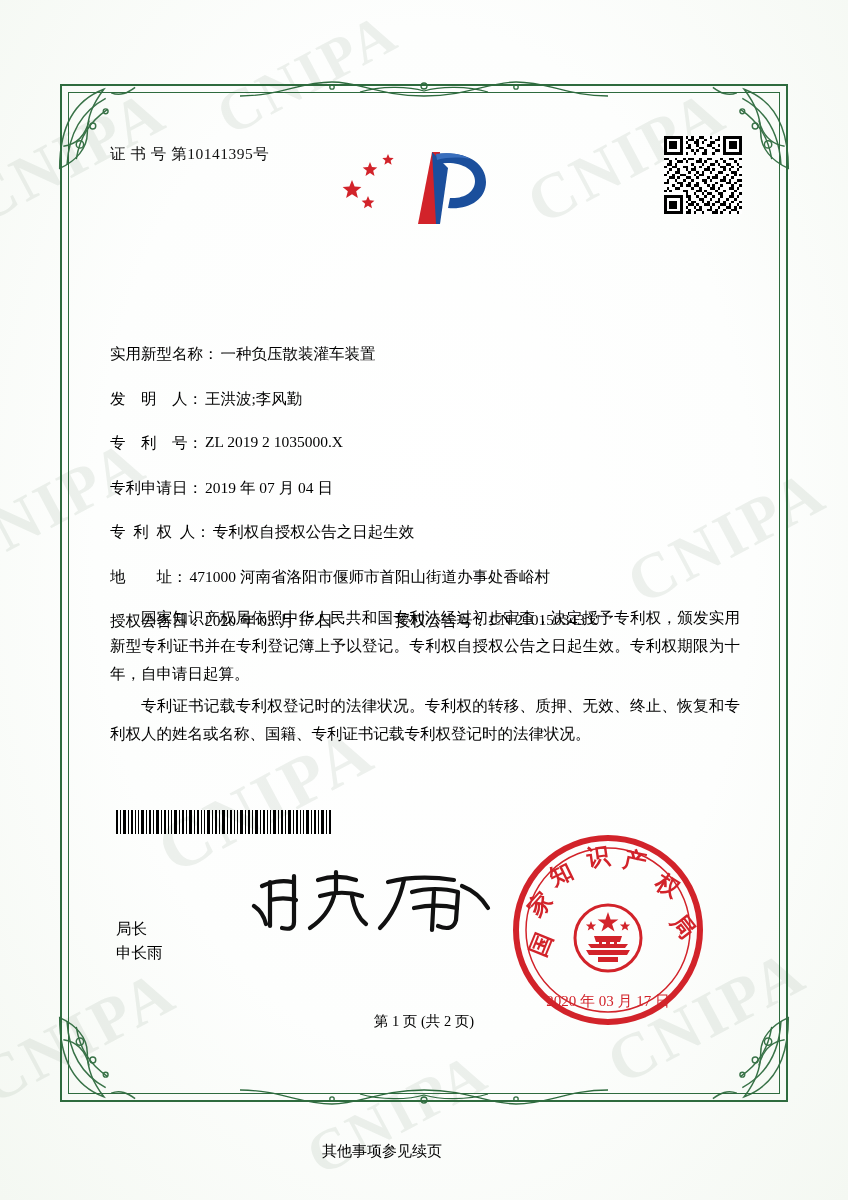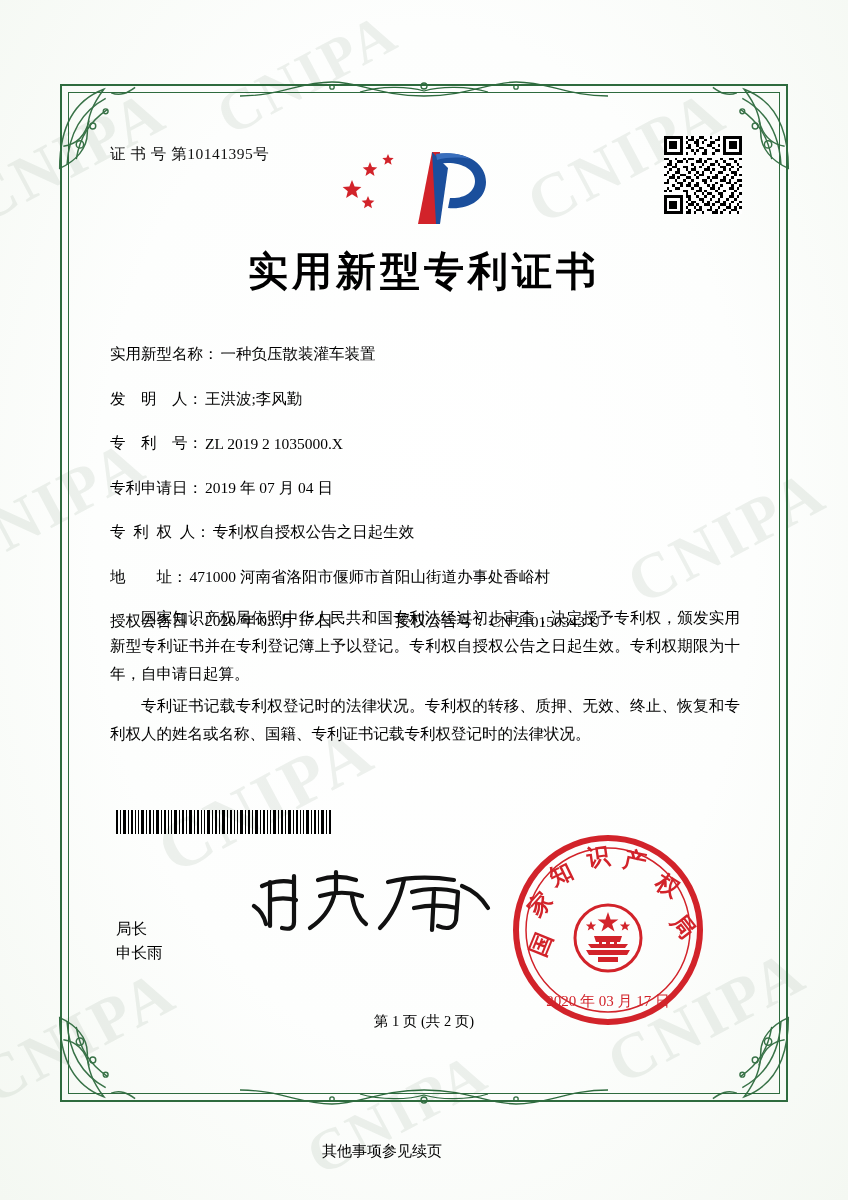--- a/index.html
+++ b/index.html
@@ -130,21 +130,21 @@
   }
 
   .fields {
     position: absolute;
     left: 42px;
     top: 252px;
     width: 630px;
   }
   .field-row {
     display: flex;
-    align-items: center;
+    align-items: flex-start;
     margin-bottom: 23.5px;
     font-size: 15.5px;
     color: #000;
   }
   .field-label {
     white-space: pre;
     flex: 0 0 auto;
   }
   .field-value {
     margin-left: 2px;
@@ -543,21 +543,20 @@
         <polygon points="34,22 36,27 41.3,27.4 37.2,30.8 38.5,36 34,33.1 29.5,36 30.8,30.8 26.7,27.4 32,27"></polygon>
         <polygon points="32,56 33.8,60.3 38.4,60.7 34.9,63.7 36,68.2 32,65.7 28,68.2 29.1,63.7 25.6,60.7 30.2,60.3"></polygon>
         <polygon points="52,14 53.6,17.8 57.7,18.1 54.6,20.8 55.6,24.8 52,22.6 48.4,24.8 49.4,20.8 46.3,18.1 50.4,17.8"></polygon>
       </g>
       <path d="M82 84 L96 12 L104 12 L100 84 Z" fill="#d2232a"></path>
       <path d="M96 12 L112 28 L104 84 L100 84 Z" fill="#1b4f9c"></path>
       <path d="M100 14 C128 10 150 22 150 42 C150 60 132 70 112 68 L114 58 C128 59 139 52 139 41 C139 28 122 20 101 24 Z" fill="#1b4f9c"></path>
       <path d="M100 14 C114 12 126 14 134 19 C124 17 112 17 101 20 Z" fill="#3a6fbd"></path>
     </svg>
 
-    <div class="doc-title">实用新型专利证书</div>
 
     <div class="fields">
       <div class="field-row">
         <span class="field-label">实用新型名称：</span>
         <span class="field-value">一种负压散装灌车装置</span>
       </div>
       <div class="field-row">
         <span class="field-label">发    明    人：</span>
         <span class="field-value">王洪波;李风勤</span>
       </div>

